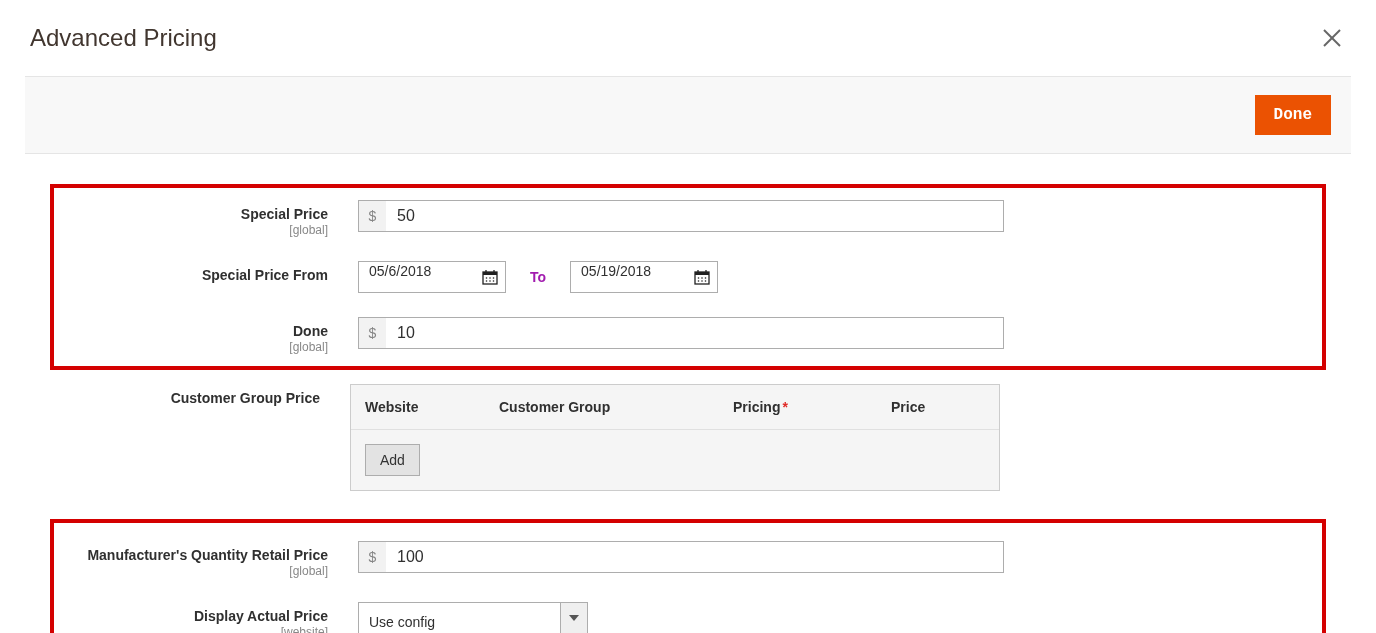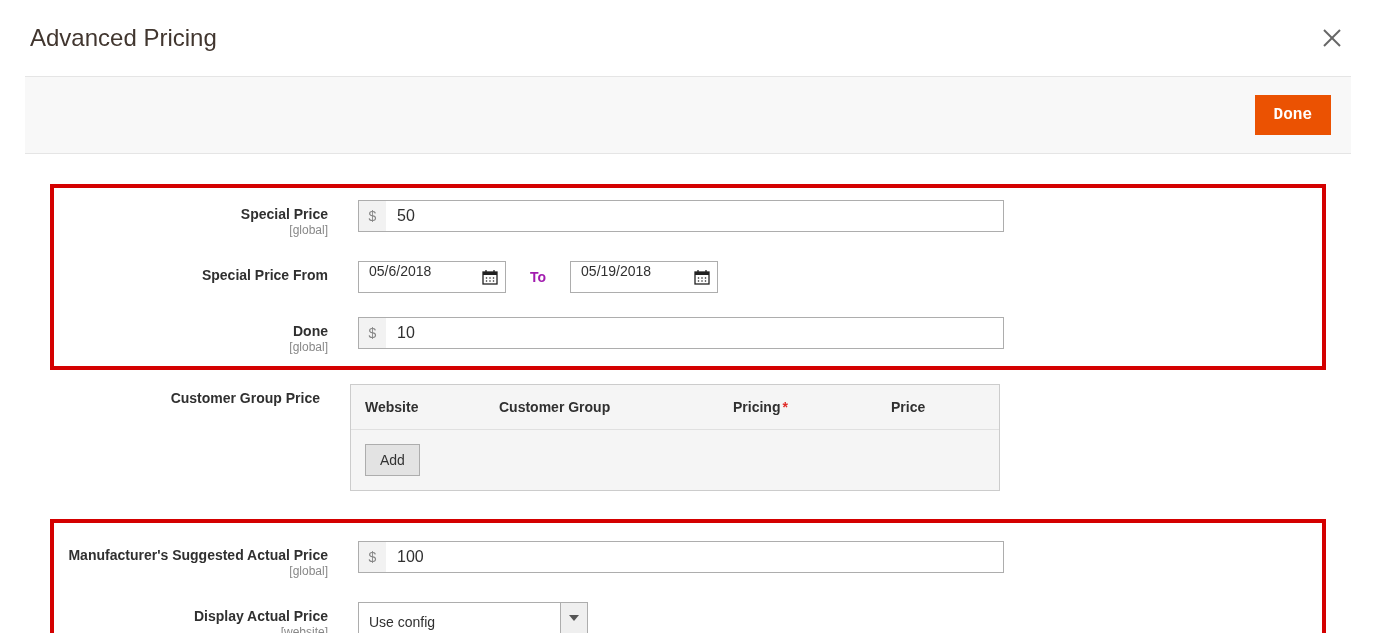--- a/index.html
+++ b/index.html
@@ -311,21 +311,21 @@
           <button class="btn-add">Add</button>
         </div>
       </div>
     </div>
   </div>
 
   <div class="highlight-box second-highlight">
 
     <div class="row">
       <div class="label-col">
-        <span class="field-label">Manufacturer's Suggested Actual Price</span>
+        <span class="field-label">Manufacturer's Quantity Retail Price</span>
         <span class="scope">[global]</span>
       </div>
       <div class="input-col">
         <div class="money-wrap">
           <div class="money-prefix">$</div>
           <input class="money-input" value="100" style="">
         </div>
       </div>
     </div>
 

